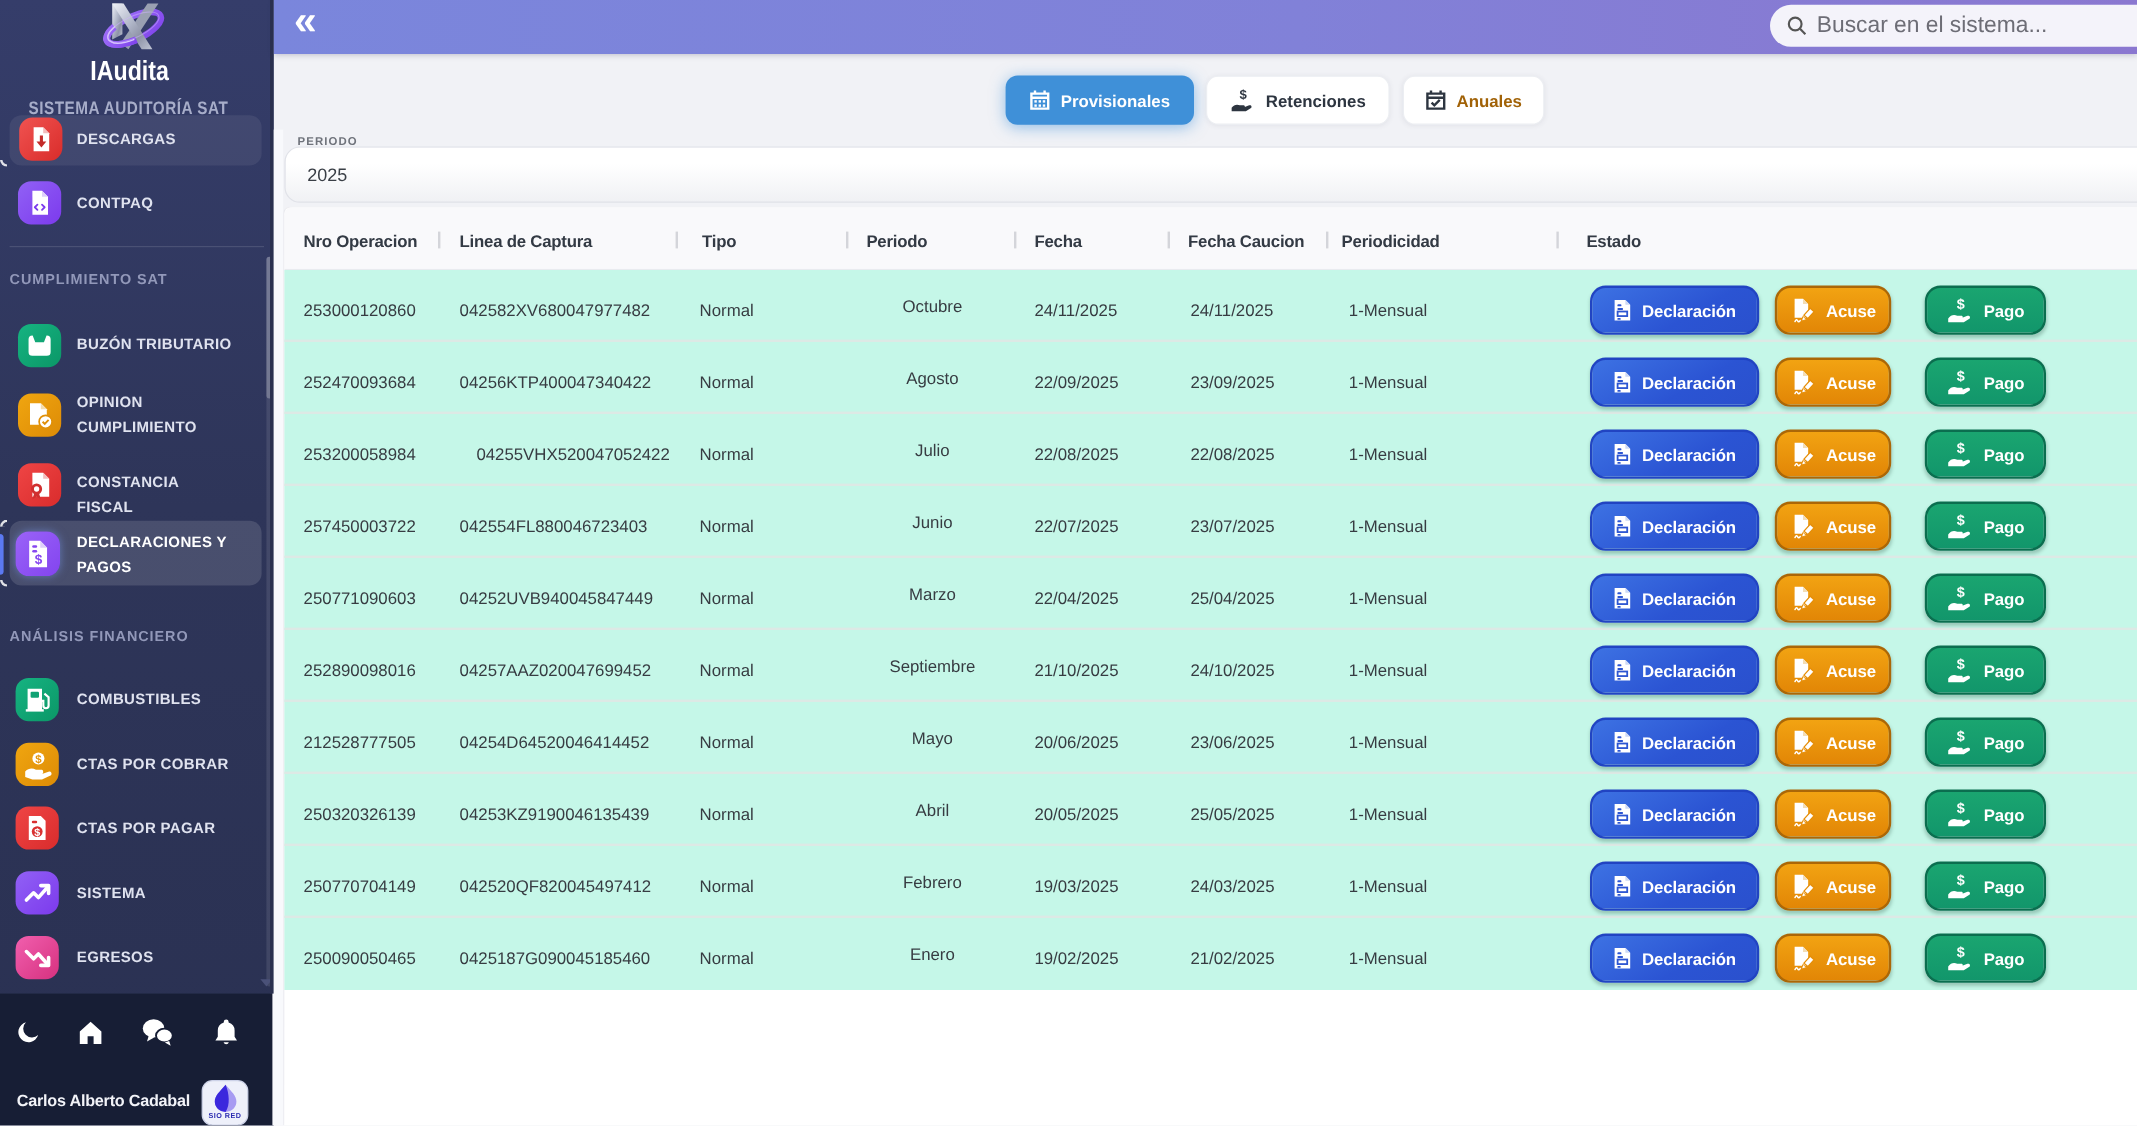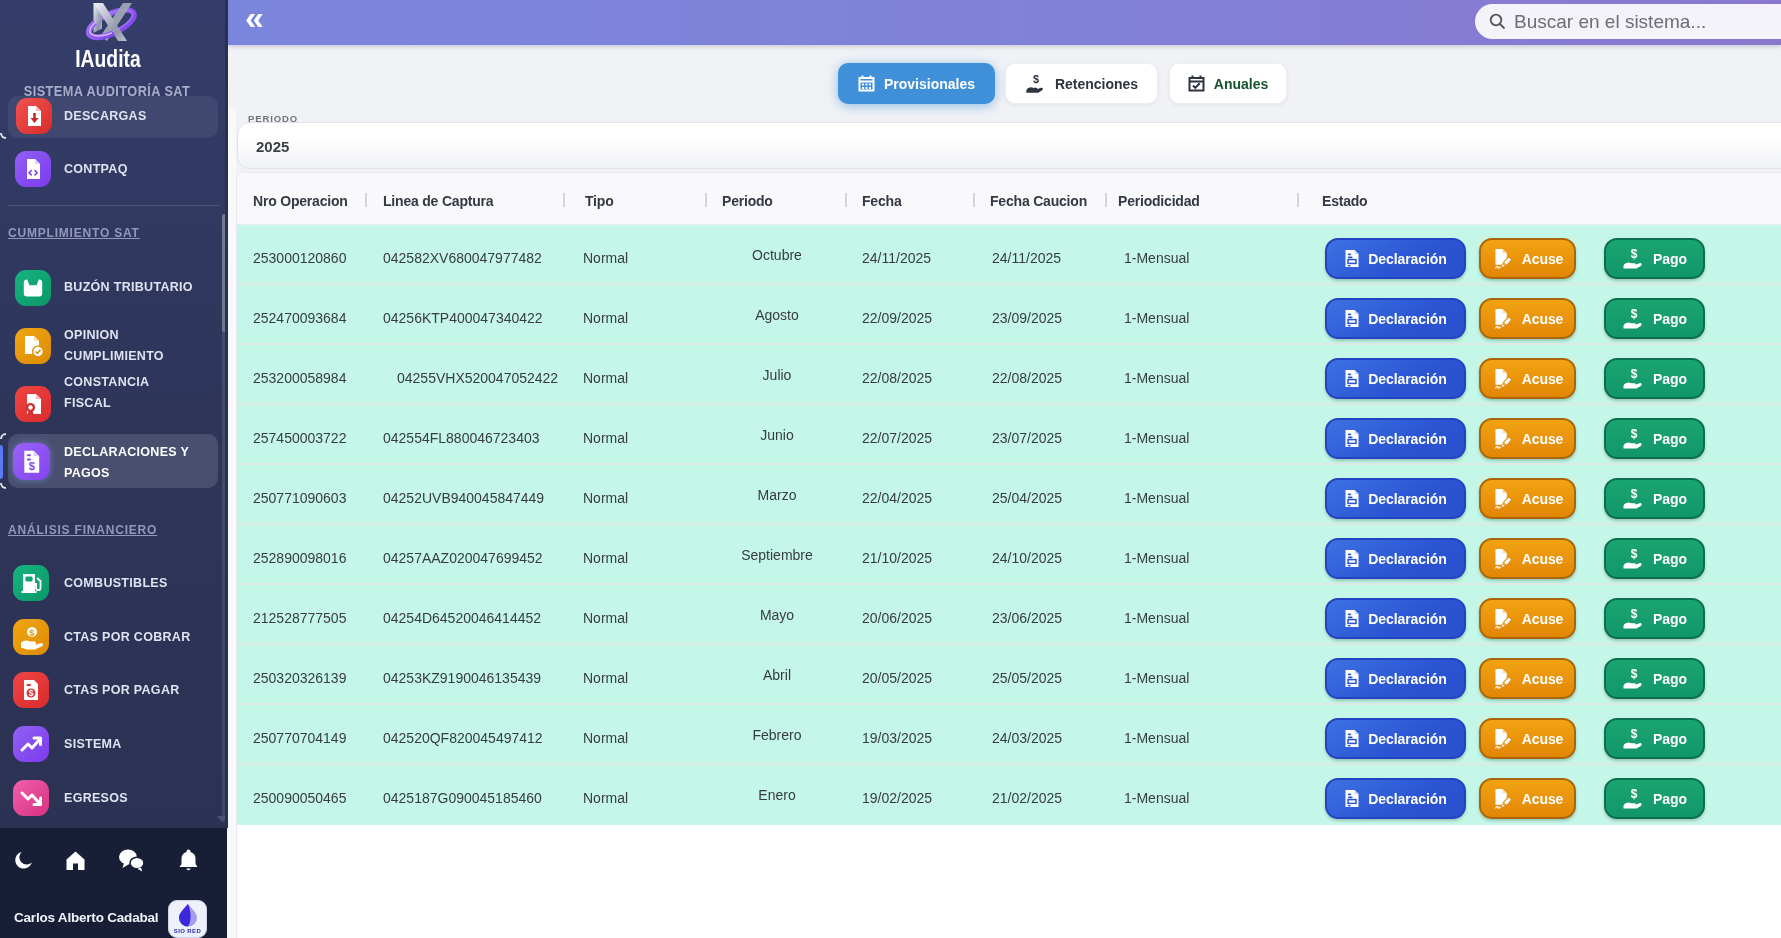--- a/index.html
+++ b/index.html
@@ -10,21 +10,21 @@
   
   #sidebar { left:0; top:0; width:228px; height:938px;
     background:linear-gradient(180deg,#353d6a 0%,#2e3559 45%,#2a3152 100%); }
   #logoTxt { left:0; top:46px; width:216px; text-align:center; color:#fff;
     font-size:23px; font-weight:bold; transform:scaleX(.84); }
   #logoSub { left:0; top:82px; width:214px; text-align:center; color:#a7adc9;
     font-size:15px; font-weight:bold; letter-spacing:.5px; transform:scaleX(.85); }
   .mi-label { position:absolute; left:64px; color:#dfe2ef; font-size:12.5px;
     font-weight:bold; letter-spacing:.3px; line-height:20.5px; }
   .sec-label { position:absolute; left:8px; color:#9298b9; font-size:12px;
-    font-weight:bold; letter-spacing:.8px;text-decoration:underline; }
+    font-weight:bold; letter-spacing:.8px; }
   .hl { position:absolute; left:8px; width:210px; background:rgba(255,255,255,.07);
     border-radius:10px; }
   .icon-sq { position:absolute; width:36px; height:36px; border-radius:11px; }
   #scrolltrack { left:222px; top:214px; width:5px; height:608px;
     background:rgba(255,255,255,.10); border-radius:3px; }
   #scrollthumb { left:222px; top:214px; width:5px; height:118px;
     background:rgba(255,255,255,.25); border-radius:3px; }
   #botpanel { left:0; top:828px; width:228px; height:110px; background:#171e35; }
   #username { left:14px; top:910px; color:#f2f3f8; font-size:13.5px; font-weight:bold; letter-spacing:-0.2px; }
   #siobox { left:168px; top:900px; width:39px; height:38px; background:#eef0fa;
@@ -40,31 +40,31 @@
   #searchtxt { left:1514px; top:11px; color:#6d6d76; font-size:19px; }
 
   
   .tab { position:absolute; top:63px; height:41px; border-radius:10px;
     font-size:14px; font-weight:bold; display:flex; align-items:center;
     justify-content:center; gap:9px; }
   #tab1 { left:838px; width:157px; background:#3f90d8; color:#fff;
     box-shadow:0 2px 12px rgba(63,144,216,.55); }
   #tab2 { left:1005px; width:153px; background:#fff; color:#2d3540;
     border:1px solid #eceef2; box-shadow:0 1px 4px rgba(60,60,90,.08); }
-  #tab3 { left:1169px; width:118px; background:#fff; color:#14532d;
+  #tab3 { left:1169px; width:118px; background:#fff; color:#a16207;
     border:1px solid #eceef2; box-shadow:0 1px 4px rgba(60,60,90,.08); }
 
   
   #plabel { left:248px; top:112.5px; color:#6f737b; font-size:9.5px;
     font-weight:bold; letter-spacing:0.9px; }
   #pselect { left:237px; top:122px; width:1560px; height:47px; border-radius:13px;
     background:linear-gradient(180deg,#ffffff 30%,#f0f1f4 100%);
     border:1px solid #e0e2e8; }
   #pselect span { position:absolute; left:18px; top:15px; color:#3a3f46;
-    font-size:15px; font-weight:bold; }
+    font-size:15px; font-weight:normal; }
 
   
   #card { left:236px; top:172px; width:1561px; height:766px; background:#fff;
     border-radius:6px 0 0 0; border-left:1px solid #e9e9ee; border-top:1px solid #ededf1; }
   #stripL { left:227px; top:108px; width:9px; height:830px; background:#f8f9fc; }
   #sideedge { left:225px; top:0; width:3px; height:828px; background:#2a304f; }
   #footline { left:237px; top:882px; width:1544px; height:1px; background:#e4e4e9; }
   #thead { position:absolute; left:0; top:0; width:1560px; height:52px;
     background:#f9f9fb; border-bottom:1px solid #e9ebef; border-radius:6px 0 0 0; }
   .th { position:absolute; top:19.5px; color:#333a44; font-size:14px; font-weight:bold; letter-spacing:-0.2px; }
@@ -165,21 +165,21 @@
 </svg>
 <div class="mi-label" style="top:325px">OPINION<br>CUMPLIMIENTO</div>
 
 <svg class="abs icon-sq" style="left:15px;top:386px;background:linear-gradient(135deg,#ef4545,#d92c2c)" viewBox="0 0 36 36">
   <path d="M12 8 h9 l5 5 v15 h-14 z" fill="#fff"></path>
   <path d="M21 8 l5 5 h-5 z" fill="#f3bcbc"></path>
   <circle cx="15.5" cy="21.5" r="4.6" fill="#d03030"></circle>
   <circle cx="15.5" cy="21.5" r="2.2" fill="#fff"></circle>
   <path d="M13.5 25 l-1.5 5 l3.5 -2 l3.5 2 l-1.5 -5 z" fill="#d03030"></path>
 </svg>
-<div class="mi-label" style="top:372px">CONSTANCIA<br>FISCAL</div>
+<div class="mi-label" style="top:392px">CONSTANCIA<br>FISCAL</div>
 
 <svg class="abs icon-sq" style="left:13px;top:443px;width:37px;height:37px;background:linear-gradient(135deg,#9a63f8,#8344ef);box-shadow:0 0 7px rgba(130,165,255,.5)" viewBox="0 0 36 36">
   <path d="M11 7.5 h9 l5.5 5.5 v16 h-14.5 z" fill="#fff"></path>
   <path d="M20 7.5 l5.5 5.5 h-5.5 z" fill="#ded0fa"></path>
   <rect x="13.5" y="11" width="4" height="2" rx="1" fill="#8747f0"></rect>
   <rect x="13.5" y="15" width="4" height="2" rx="1" fill="#8747f0"></rect>
   <text x="18.5" y="26.5" font-size="11" font-weight="bold" fill="#8747f0" text-anchor="middle">$</text>
 </svg>
 <div class="mi-label" style="top:442px;color:#fff">DECLARACIONES Y<br>PAGOS</div>
 

